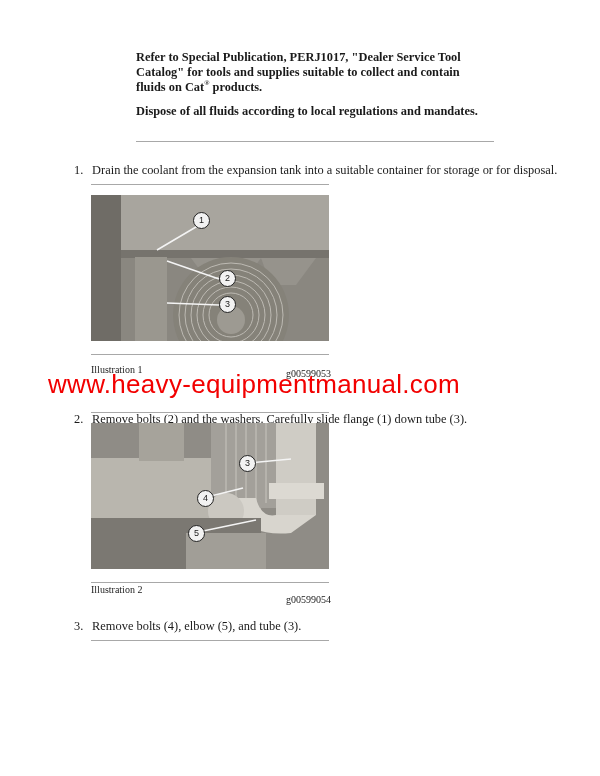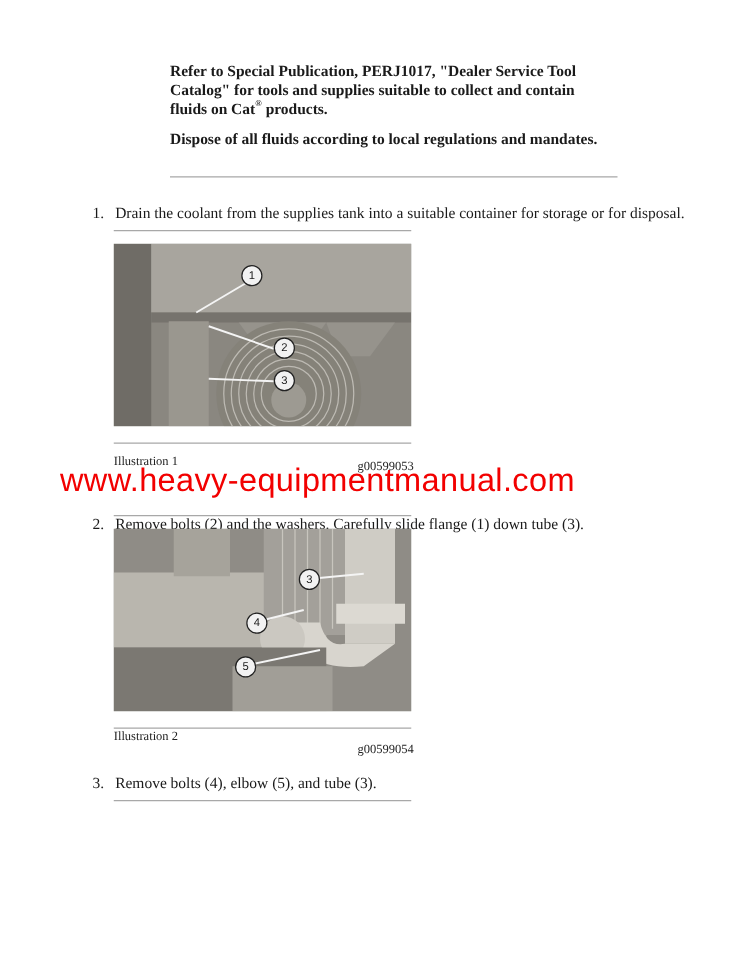--- a/index.html
+++ b/index.html
@@ -23,21 +23,21 @@
 <body>
 
 <div class="note">
   <p><span>Refer to Special Publication, PERJ1017, "Dealer Service Tool Catalog" for tools and supplies suitable to collect and contain fluids on Cat</span><sup>®</sup><span> products.</span></p>
   <p>Dispose of all fluids according to local regulations and mandates.</p>
 </div>
 <div class="hr" style="left:136px; top:141px; width:358px;"></div>
 
 <div class="step" style="top:163px;">
   <span class="num">1.</span>
-  <span>Drain the coolant from the supplies tank into a suitable container for storage or for disposal.</span>
+  <span>Drain the coolant from the expansion tank into a suitable container for storage or for disposal.</span>
 </div>
 <div class="hr" style="left:91px; top:184px; width:238px;"></div>
 
 <div class="photo" style="top:195px; height:146px;">
   <svg width="238" height="146" viewBox="0 0 238 146">
     <rect width="238" height="146" fill="#8a8780"></rect>
     <rect x="0" y="0" width="30" height="146" fill="#6f6c66"></rect>
     <rect x="30" y="0" width="208" height="55" fill="#a8a59e"></rect>
     <rect x="30" y="55" width="208" height="8" fill="#76736d"></rect>
     <rect x="44" y="62" width="32" height="84" fill="#9a978f"></rect>

